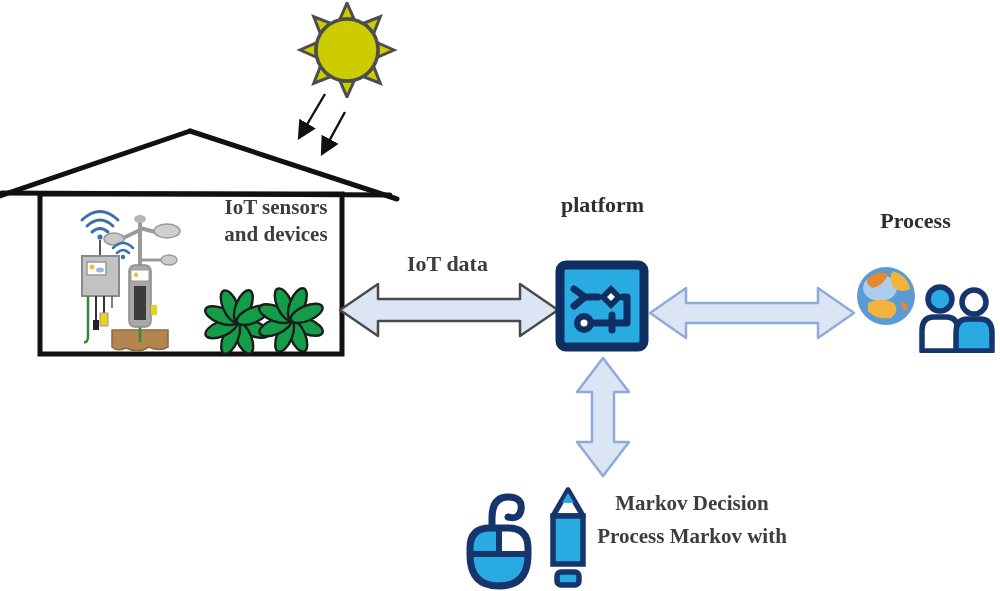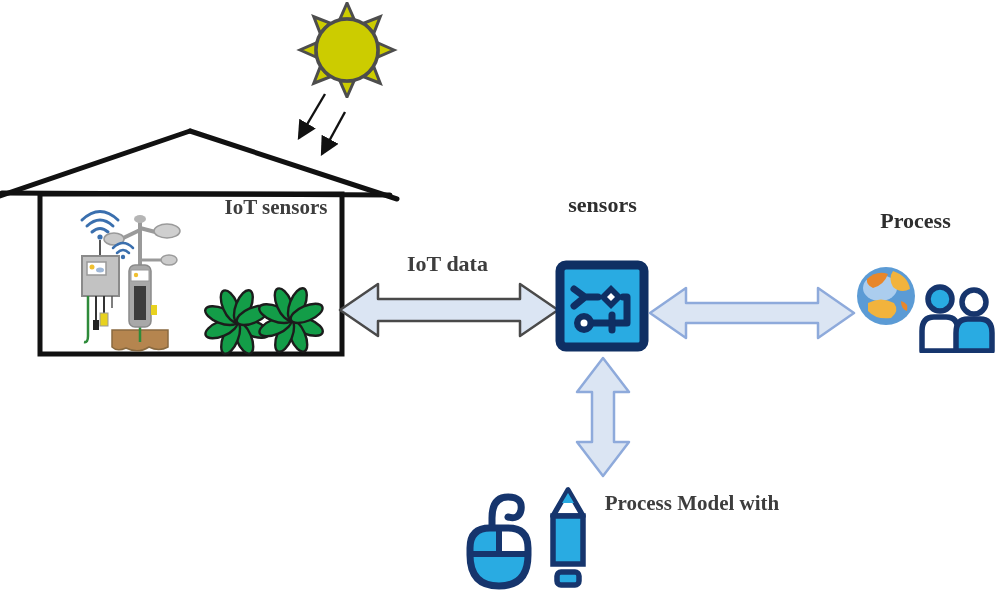--- a/index.html
+++ b/index.html
@@ -116,20 +116,21 @@
 
     <g>
       <line x1="2" y1="73" x2="390" y2="75" stroke="#111111" stroke-width="5" stroke-linecap="round"></line>
       <line x1="190" y1="11" x2="0" y2="76" stroke="#111111" stroke-width="5" stroke-linecap="round"></line>
       <line x1="190" y1="11" x2="397" y2="79" stroke="#111111" stroke-width="5" stroke-linecap="round"></line>
     </g>
   </svg>
 
   <div class="abs label lbl-gray house-label">
     <div>IoT sensors</div>
+    <div>and devices</div>
   </div>
 
   <svg class="abs" style="left:338px;top:278px;" width="222" height="64" viewBox="0 0 222 64">
     <polygon points="2,32 40,6 40,21 182,21 182,6 220,32 182,58 182,43 40,43 40,58" fill="#dbe5f3" stroke="#4a4a4a" stroke-width="2.5" stroke-linejoin="round"></polygon>
   </svg>
   <div class="abs label lbl-gray iot-data-label">IoT data</div>
 
   <svg class="abs" style="left:554px;top:260px;" width="96" height="94" viewBox="0 0 96 94">
     <rect x="6" y="5" width="84" height="82" rx="6" fill="#29abe2" stroke="#0f2f63" stroke-width="9"></rect>
     <g stroke="#0f2f63" stroke-width="7" stroke-linecap="round" stroke-linejoin="round" fill="none">
@@ -137,21 +138,21 @@
       <path d="M 69,37 L 73,37 L 73,63 L 38,63"></path>
       <path d="M 58,55 L 58,70"></path>
     </g>
     <polygon points="57,25 69,37 57,49 45,37" fill="#0f2f63"></polygon>
     <polygon points="57,33 61,37 57,41 53,37" fill="#ffffff"></polygon>
     <circle cx="30" cy="63" r="10" fill="#0f2f63"></circle>
     <circle cx="30" cy="63" r="3.5" fill="#ffffff"></circle>
   </svg>
 
   <div class="abs label lbl-dark platform-label">
-    <div>sensors</div>
+    <div>platform</div>
   </div>
 
   <svg class="abs" style="left:648px;top:282px;" width="208" height="62" viewBox="0 0 208 62">
     <polygon points="2,31 38,6 38,21 170,21 170,6 206,31 170,56 170,41 38,41 38,56" fill="#dbe5f3" stroke="#8eaadb" stroke-width="2.5" stroke-linejoin="round"></polygon>
   </svg>
 
   <div class="abs label lbl-dark internet-label">Process</div>
 
   <svg class="abs" style="left:855px;top:265px;" width="62" height="62" viewBox="0 0 62 62">
     <circle cx="31" cy="31" r="29" fill="#5b9bd5"></circle>
@@ -183,16 +184,17 @@
   </svg>
 
   <svg class="abs" style="left:545px;top:486px;" width="46" height="104" viewBox="0 0 46 104">
     <polygon points="23,4 8,30 38,30" fill="#ffffff" stroke="#16356d" stroke-width="5.5" stroke-linejoin="round"></polygon>
     <polygon points="23,7 17,17 29,17" fill="#29abe2"></polygon>
     <rect x="8" y="30" width="30" height="48" fill="#29abe2" stroke="#16356d" stroke-width="5.5"></rect>
     <rect x="12" y="86" width="22" height="13" rx="4" fill="#29abe2" stroke="#16356d" stroke-width="5.5"></rect>
   </svg>
 
   <div class="abs label lbl-gray mdp-label">
-    <div>Process Model with</div>
+    <div>Markov Decision</div>
+    <div>Process Markov with</div>
   </div>
 
 </div>
 
 </body></html>

